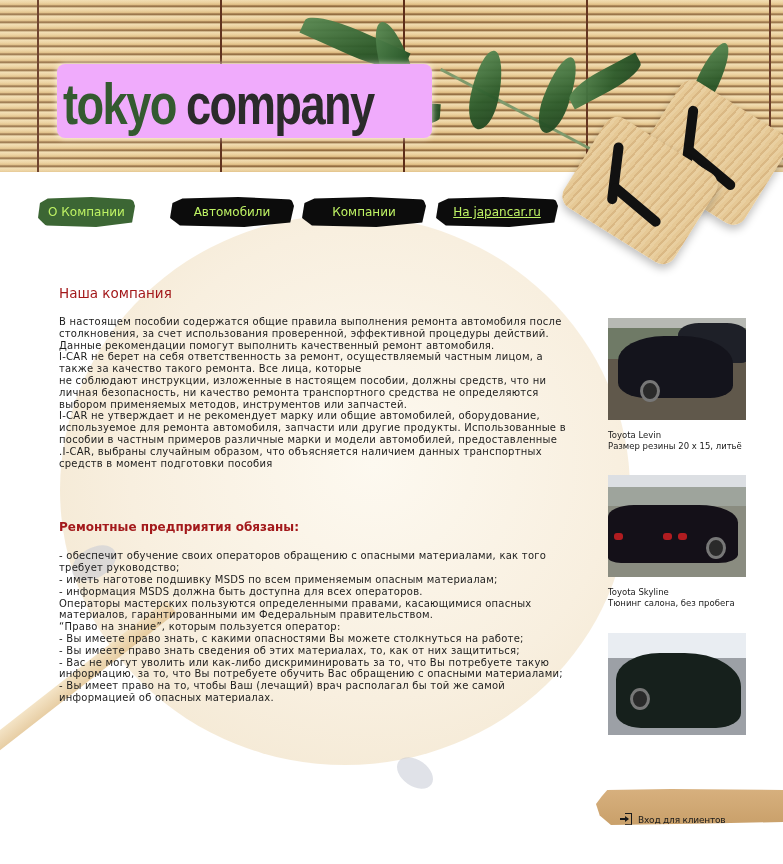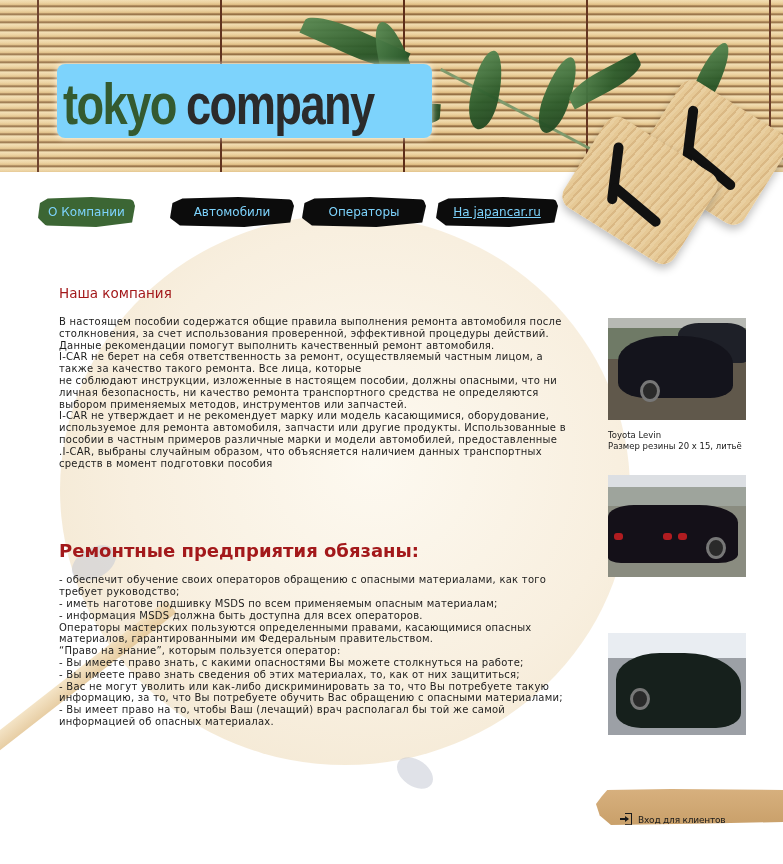--- a/index.html
+++ b/index.html
@@ -27,21 +27,21 @@
   .leaf.l3 { left: 320px; top: 100px; width: 120px; height: 26px; transform: rotate(4deg); }
   .leaf.l4 { left: 472px; top: 50px; width: 28px; height: 80px; transform: rotate(12deg); border-radius: 50% 50% 50% 50% / 60% 60% 40% 40%; }
   .leaf.l5 { left: 545px; top: 55px; width: 26px; height: 80px; transform: rotate(20deg); border-radius: 50% 50% 50% 50% / 60% 60% 40% 40%; }
   .leaf.l6 { left: 565px; top: 70px; width: 80px; height: 22px; transform: rotate(-28deg); }
   .leaf.l7 { left: 700px; top: 40px; width: 22px; height: 70px; transform: rotate(25deg); border-radius: 50% 50% 50% 50% / 60% 60% 40% 40%; }
   .stem { position: absolute; left: 430px; top: 110px; width: 180px; height: 3px; background: #7e9a6c; transform: rotate(28deg); z-index: 1; }
 
   
   .logo {
     position: absolute; left: 57px; top: 64px; height: 74px; padding: 0 6px;
-    background: #7dd3fc; border-radius: 8px; z-index: 3;
+    background: #f0abfc; border-radius: 8px; z-index: 3;
     display: flex; align-items: flex-end;
     box-shadow: 0 0 6px rgba(255,250,235,0.9);
   }
   .logo span {
     font-family: "Liberation Sans Narrow", "Liberation Sans", sans-serif;
     font-weight: bold; font-size: 58px; line-height: 68px; letter-spacing: -2px;
     transform: scaleX(0.78); transform-origin: left bottom; display: inline-block;
   }
   .logo .tokyo { color: #345a30; }
   .logo .company { color: #2b2b2b; margin-left: -22px; }
@@ -66,35 +66,35 @@
     transform: rotate(-38deg); transform-origin: left center; z-index: 0; opacity: 0.85;
   }
   .fan-blob { position: absolute; border-radius: 50%; background: #c7cad6; opacity: 0.55; z-index: 0; }
   .fan-blob.b1 { left: 70px; top: 548px; width: 48px; height: 30px; transform: rotate(-30deg); }
   .fan-blob.b2 { left: 395px; top: 760px; width: 40px; height: 26px; transform: rotate(35deg); }
 
   
   .nav { position: absolute; left: 38px; top: 197px; height: 32px; z-index: 5; display: flex; }
   .nav-item {
     position: relative; height: 30px; display: flex; align-items: center; justify-content: center;
-    color: #7dd3fc; font-family: "DejaVu Sans", sans-serif; font-size: 12px;
+    color: #bef264; font-family: "DejaVu Sans", sans-serif; font-size: 12px;
     background: #0c0c0c; cursor: pointer;
     border-radius: 10px 14px 8px 16px / 12px 8px 14px 10px;
     clip-path: polygon(2% 20%, 10% 5%, 55% 0%, 98% 8%, 100% 30%, 97% 85%, 60% 100%, 8% 95%, 0% 70%);
   }
   .nav-item.active { background: #3c6634; }
   .nav-item.n0 { width: 97px; margin-left: 0; }
   .nav-item.n1 { width: 124px; margin-left: 35px; }
   .nav-item.n2 { width: 124px; margin-left: 8px; }
   .nav-item.n3 { width: 122px; margin-left: 10px; text-decoration: underline; }
 
   
   .main { position: absolute; left: 59px; top: 283px; width: 520px; z-index: 3; }
   .h2 { color: #a3191b; font-family: "DejaVu Sans", sans-serif; font-size: 13.5px; font-weight: normal; line-height: 20px; }
-  .h2.second { margin-top: 72px; font-weight: bold; font-size: 18px; }
+  .h2.second { margin-top: 48px; font-weight: bold; font-size: 12px; }
   .para { font-family: "DejaVu Sans", sans-serif; font-size: 10px; line-height: 11.8px; color: #1c1c1c; letter-spacing: 0.25px; }
   .para div { white-space: nowrap; }
   .para.p1 { margin-top: 13px; }
   .para.p2 { margin-top: 13px; }
 
   
   .side { position: absolute; left: 608px; z-index: 3; width: 175px; }
   .car { width: 138px; height: 102px; position: relative; overflow: hidden; }
   .car-caption { margin-top: 10px; font-family: "DejaVu Sans", sans-serif; font-size: 8.5px; line-height: 11px; color: #1a1a1a; white-space: nowrap; }
   .side.c1 { top: 318px; }
@@ -154,36 +154,36 @@
 </div>
 
 <div class="fan"></div>
 <div class="fan-handle"></div>
 <div class="fan-blob b1"></div>
 <div class="fan-blob b2"></div>
 
 <nav class="nav">
   <a class="nav-item n0 active">О Компании</a>
   <a class="nav-item n1">Автомобили</a>
-  <a class="nav-item n2">Операторы</a>
+  <a class="nav-item n2">Компании</a>
   <a class="nav-item n3">На japancar.ru</a>
 </nav>
 
 <main class="main">
   <h2 class="h2">Наша компания</h2>
   <div class="para p1">
     <div>В настоящем пособии содержатся общие правила выполнения ремонта автомобиля после</div>
     <div>столкновения, за счет использования проверенной, эффективной процедуры действий.</div>
     <div>Данные рекомендации помогут выполнить качественный ремонт автомобиля.</div>
     <div>I-CAR не берет на себя ответственность за ремонт, осуществляемый частным лицом, а</div>
     <div>также за качество такого ремонта. Все лица, которые</div>
-    <div>не соблюдают инструкции, изложенные в настоящем пособии, должны опасными, что ни</div>
+    <div>не соблюдают инструкции, изложенные в настоящем пособии, должны средств, что ни</div>
     <div>личная безопасность, ни качество ремонта транспортного средства не определяются</div>
     <div>выбором применяемых методов, инструментов или запчастей.</div>
-    <div>I-CAR не утверждает и не рекомендует марку или модель касающимися, оборудование,</div>
+    <div>I-CAR не утверждает и не рекомендует марку или общие автомобилей, оборудование,</div>
     <div>используемое для ремонта автомобиля, запчасти или другие продукты. Использованные в</div>
     <div>пособии в частным примеров различные марки и модели автомобилей, предоставленные</div>
     <div>.I-CAR, выбраны случайным образом, что объясняется наличием данных транспортных</div>
     <div>средств в момент подготовки пособия</div>
   </div>
 
   <h2 class="h2 second">Ремонтные предприятия обязаны:</h2>
   <div class="para p2">
     <div>- обеспечит обучение своих операторов обращению с опасными материалами, как того</div>
     <div>требует руководство;</div>
@@ -214,20 +214,24 @@
 </div>
 
 <div class="side c2">
   <div class="car skyline">
     <div class="body"></div>
     <div class="tail" style="left:6px;"></div>
     <div class="tail" style="left:55px;"></div>
     <div class="tail" style="left:70px;"></div>
     <div class="wheel" style="left:98px;top:62px;"></div>
   </div>
+  <div class="car-caption">
+    <div>Toyota Skyline</div>
+    <div>Тюнинг салона, без пробега</div>
+  </div>
 </div>
 
 <div class="side c3">
   <div class="car supra">
     <div class="body"></div>
     <div class="wheel" style="left:22px;top:55px;"></div>
   </div>
 </div>
 
 <div class="login">

